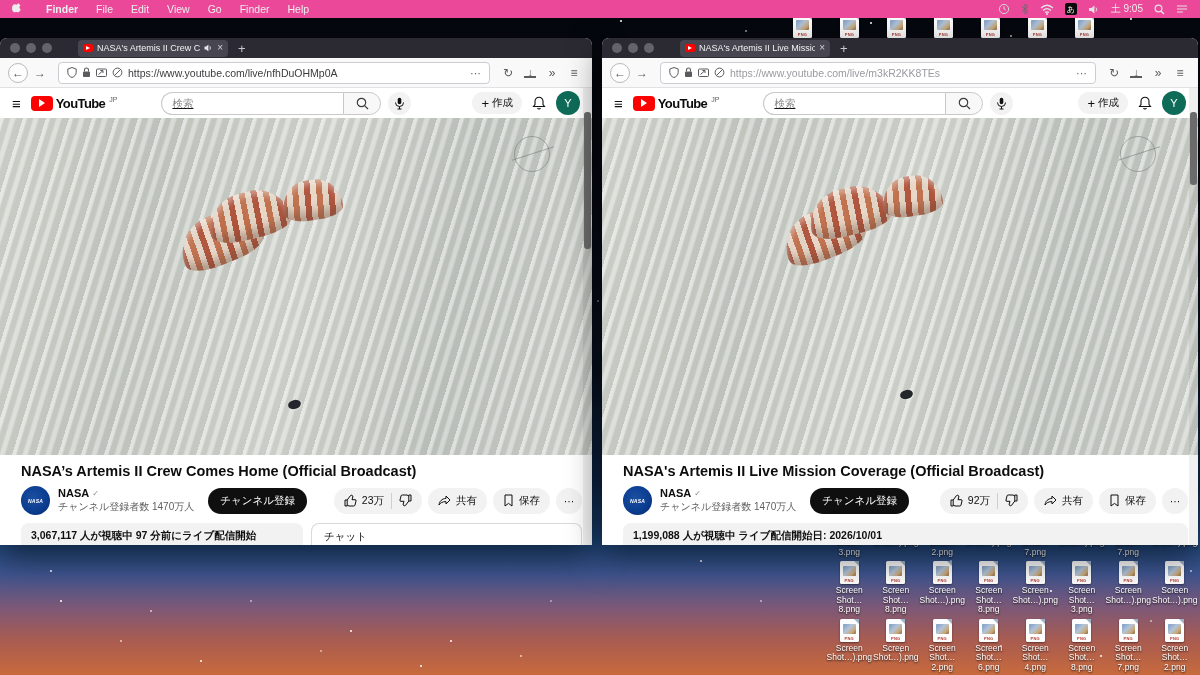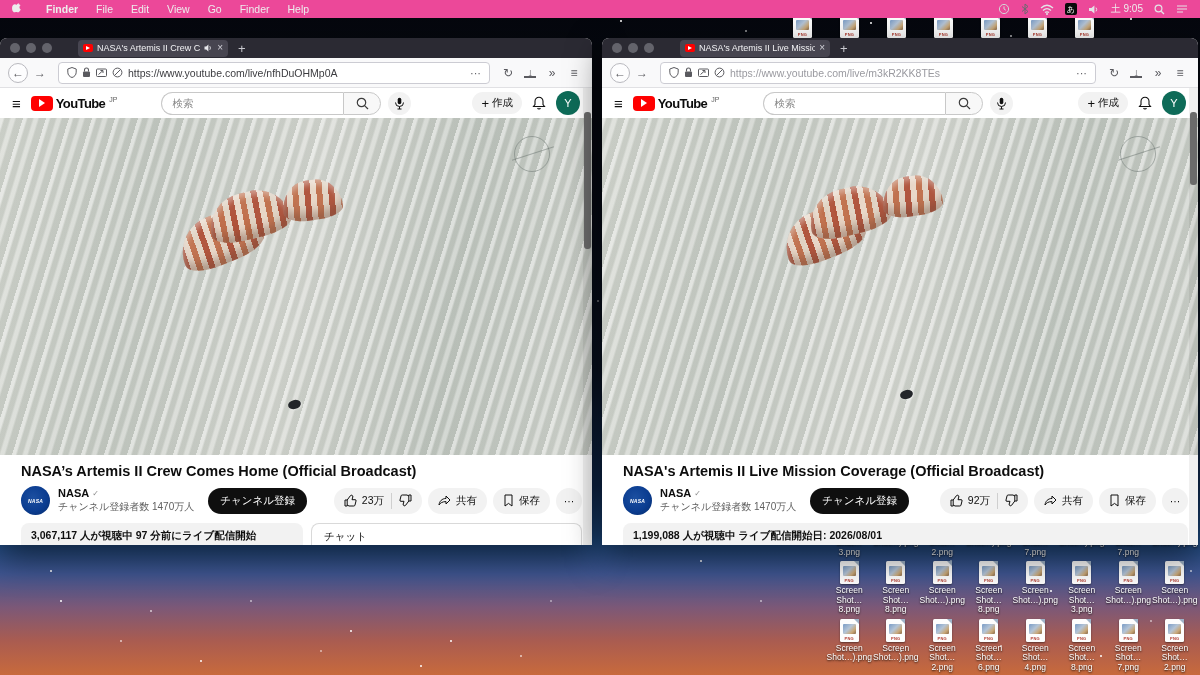--- a/index.html
+++ b/index.html
@@ -82,21 +82,21 @@
   
   .yt-header { height:30px; background:#fff; display:flex; align-items:center; padding:0 12px; gap:8px; }
   .yt-burger { font-size:15px; color:#111; margin-right:2px; }
   .yt-logo { display:flex; align-items:center; gap:3px; }
   .yt-logo-box { width:22px; height:15px; background:#f00; border-radius:4px; display:inline-flex; align-items:center; justify-content:center; }
   .yt-logo-tri { width:0; height:0; border-style:solid; border-width:4px 0 4px 6.5px; border-color:transparent transparent transparent #fff; }
   .yt-logo-txt { font-size:13px; font-weight:bold; letter-spacing:-.6px; color:#0c0c0c; }
   .yt-logo-sup { font-size:7px; color:#606060; margin:-8px 0 0 1px; }
   .yt-search-wrap { display:flex; align-items:center; margin-left:36px; flex:1; max-width:250px; }
   .yt-search { flex:1; height:23px; border:1px solid #c8c8c8; border-right:none; border-radius:12px 0 0 12px;
-    padding:0 10px; font-size:10.5px; color:#111; outline:none; min-width:0; background:#fff; }
+    padding:0 10px; font-size:10.5px; color:#111; outline:none; min-width:0; background:#fff;text-decoration:underline; }
   .yt-search::placeholder { color:#8a8a8a; }
   .yt-search-btn { width:38px; height:23px; border:1px solid #c8c8c8; border-radius:0 12px 12px 0; background:#f8f8f8;
     display:inline-flex; align-items:center; justify-content:center; }
   .yt-mic { width:23px; height:23px; border-radius:50%; background:#f2f2f2; display:inline-flex; align-items:center; justify-content:center; margin-left:7px; }
   .yt-right { margin-left:auto; display:flex; align-items:center; gap:10px; }
   .yt-create { height:22px; background:#f2f2f2; border-radius:11px; display:inline-flex; align-items:center; gap:3px;
     padding:0 9px; font-size:10.5px; color:#0f0f0f; }
   .yt-plus { font-size:13px; line-height:1; }
   .yt-avatar { width:24px; height:24px; border-radius:50%; background:#0e6b58; color:#fff; font-size:11px;
     display:inline-flex; align-items:center; justify-content:center; }
@@ -690,18 +690,18 @@
         <span class="pill">
           <svg width="11" height="13" viewBox="0 0 11 13">
               <path d="M2 1 H9 V12 L5.5 9.4 L2 12 Z" fill="none" stroke="#0f0f0f" stroke-width="1"></path>
             </svg>
           <span>保存</span>
         </span>
         <span class="pill round">···</span>
       </span>
     </div>
     <div class="meta-row">
-      <div class="status-box">1,199,088 人が視聴中  ライブ配信開始日: 2026/08/01</div>
+      <div class="status-box">1,199,088 人が視聴中  ライブ配信開始日: 2026/10/01</div>
     </div>
   </div>
   <div class="sb-track"></div>
   <div class="sb-thumb" style="top:74px;height:73px;"></div>
 </div>
 
 </body></html>

